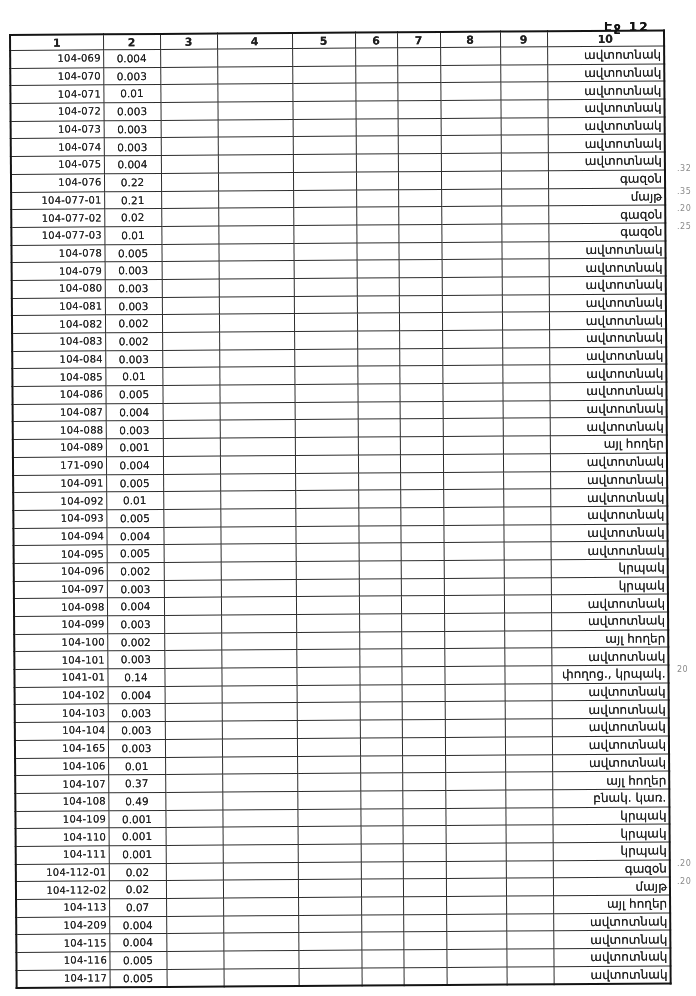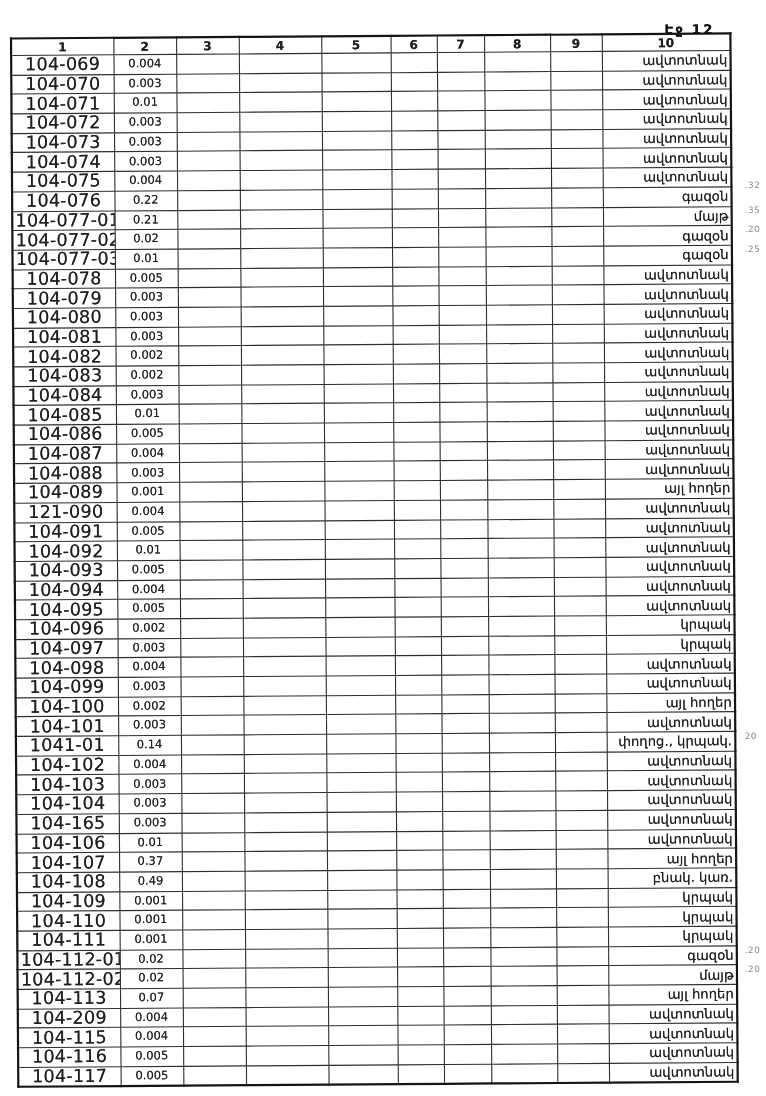--- a/index.html
+++ b/index.html
@@ -28,21 +28,21 @@
     border:1px solid #2e2e2e;
     padding:0 2px;overflow:hidden;white-space:nowrap;
     text-shadow:0 0 .4px #444;
   }
   table.scan{border:2px solid #141414;}
   thead th{
     height:14px;font-weight:bold;font-size:11px;text-align:center;
     border-bottom:2px solid #1a1a1a;
   }
   tbody tr{height:17.7px;}
-  td.c1{text-align:center;padding-left:5px;font-size:16px;letter-spacing:.2px;}
+  td.c1{text-align:right;padding-left:5px;font-size:10px;letter-spacing:.2px;}
   td.c2{text-align:center;font-size:10.5px;}
   td.c10{text-align:right;padding-left:4px;font-size:12px;}
   
   col.w1{width:93px;}col.w2{width:57px;}col.w3{width:57px;}col.w4{width:75px;}
   col.w5{width:63px;}col.w6{width:42px;}col.w7{width:43px;}col.w8{width:60px;}
   col.w9{width:47px;}col.w10{width:117px;}
   .margin-note{
     position:absolute;left:677px;
     font-size:8px;color:#8a8a8a;letter-spacing:.5px;
     font-family:"DejaVu Sans",sans-serif;
@@ -352,21 +352,21 @@
           <td class="c3"></td>
           <td class="c4"></td>
           <td class="c5"></td>
           <td class="c6"></td>
           <td class="c7"></td>
           <td class="c8"></td>
           <td class="c9"></td>
           <td class="c10">այլ հողեր</td>
         </tr>
         <tr>
-          <td class="c1">121-090</td>
+          <td class="c1">171-090</td>
           <td class="c2">0.004</td>
           <td class="c3"></td>
           <td class="c4"></td>
           <td class="c5"></td>
           <td class="c6"></td>
           <td class="c7"></td>
           <td class="c8"></td>
           <td class="c9"></td>
           <td class="c10">ավտոտնակ</td>
         </tr>

